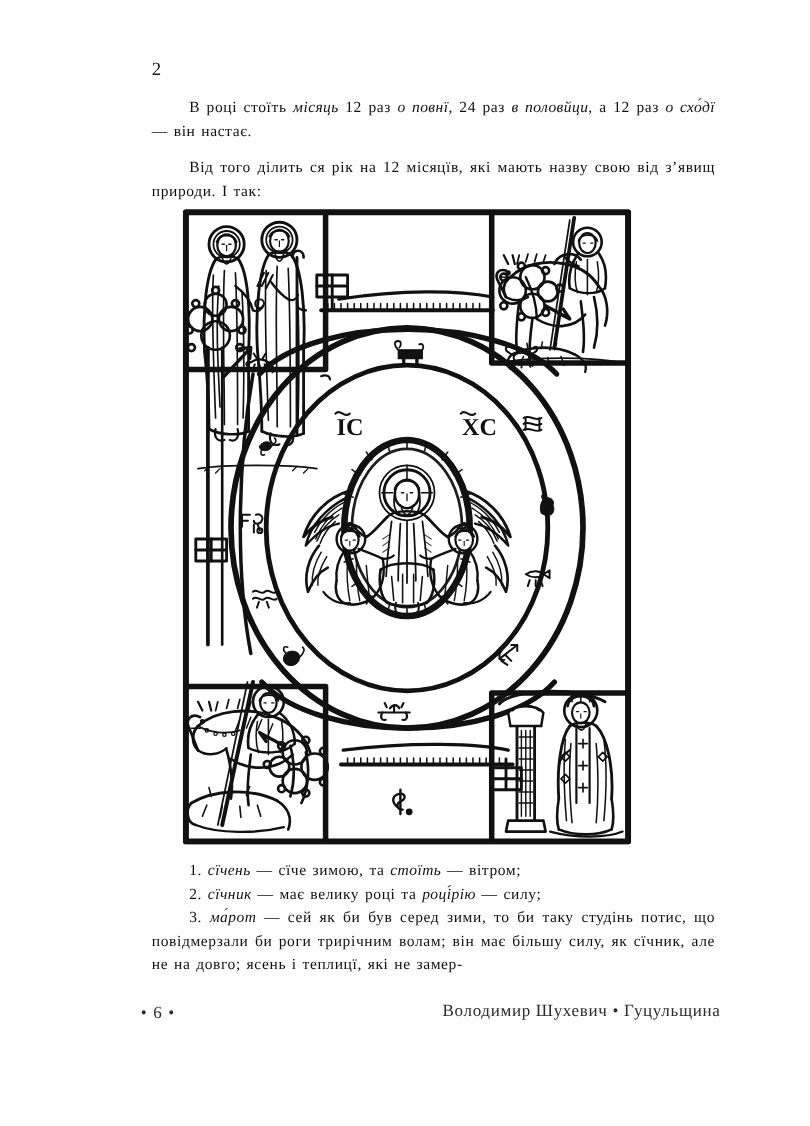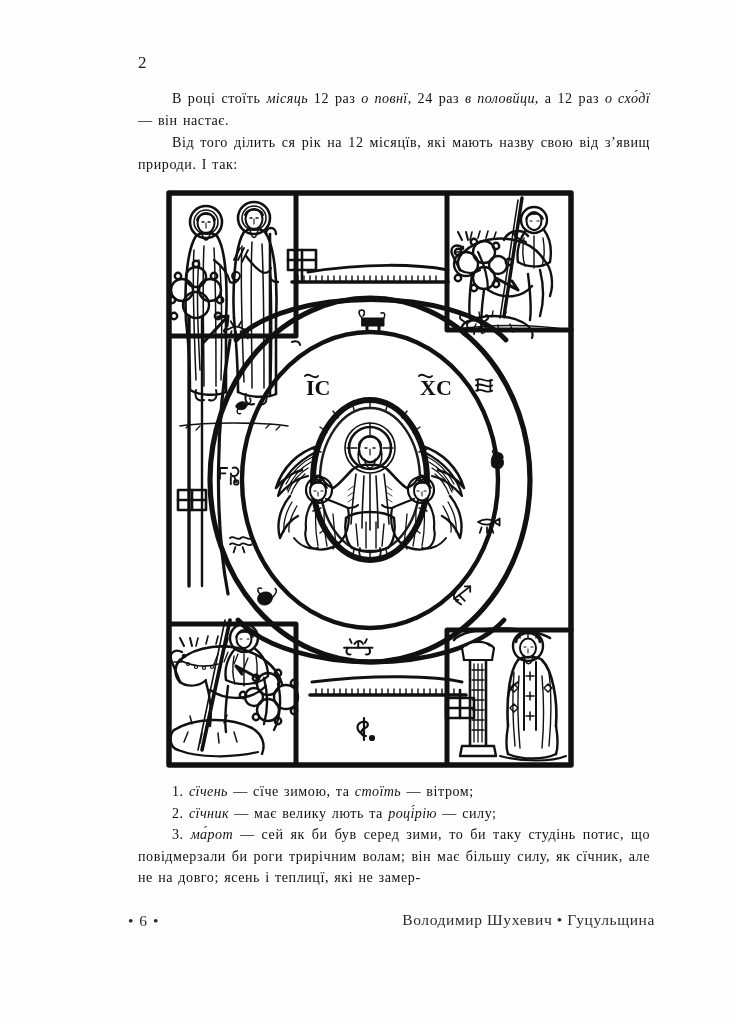--- a/index.html
+++ b/index.html
@@ -42,21 +42,21 @@
     line-height: 21.5px;
     text-align: justify;
     letter-spacing: 0.55px;
     word-spacing: 1.2px;
     color: #111;
   }
   .textblock p {
     margin: 0 0 0 0;
     text-indent: 34px;
   }
-  .textblock p.second { margin-top: 1px; }
+  .textblock p.second { margin-top: 11px; }
   .textblock i { font-style: italic; letter-spacing: 0.4px; }
 
   
   .textblock-lower {
     position: absolute;
     left: 138px;
     top: 781px;
     width: 512px;
     font-size: 14.1px;
     line-height: 21.5px;
@@ -740,21 +740,21 @@
         <circle cx="206" cy="548" r="2" fill="#111"></circle>
       </g>
 
       <path d="M126 152 C 130 150, 134 152, 134 155" stroke-width="2"></path>
 
     </svg>
   </div>
 
   <div class="textblock-lower">
     <p><span>1. </span><i>сїчень</i><span> — сїче зимою, та </span><i>стоїть</i><span> — вітром;</span></p>
-    <p><span>2. </span><i>сїчник</i><span> — має велику лють та </span><i>році́рію</i><span> — силу;</span></p>
+    <p><span>2. </span><i>сїчник</i><span> — має велику році та </span><i>році́рію</i><span> — силу;</span></p>
     <p><span>3. </span><i>ма́рот</i><span> — сей як би був серед зими, то би таку студінь потис, що повідмерзали би роги трирічним волам; він має більшу силу, як сїчник, але не на довго; ясень і теплицї, які не замер-</span></p>
   </div>
 
   <div class="footer">
     <span class="folio-bottom">• 6 •</span>
     <span class="attribution">Володимир Шухевич • Гуцульщина</span>
   </div>
 
 </div>
 

